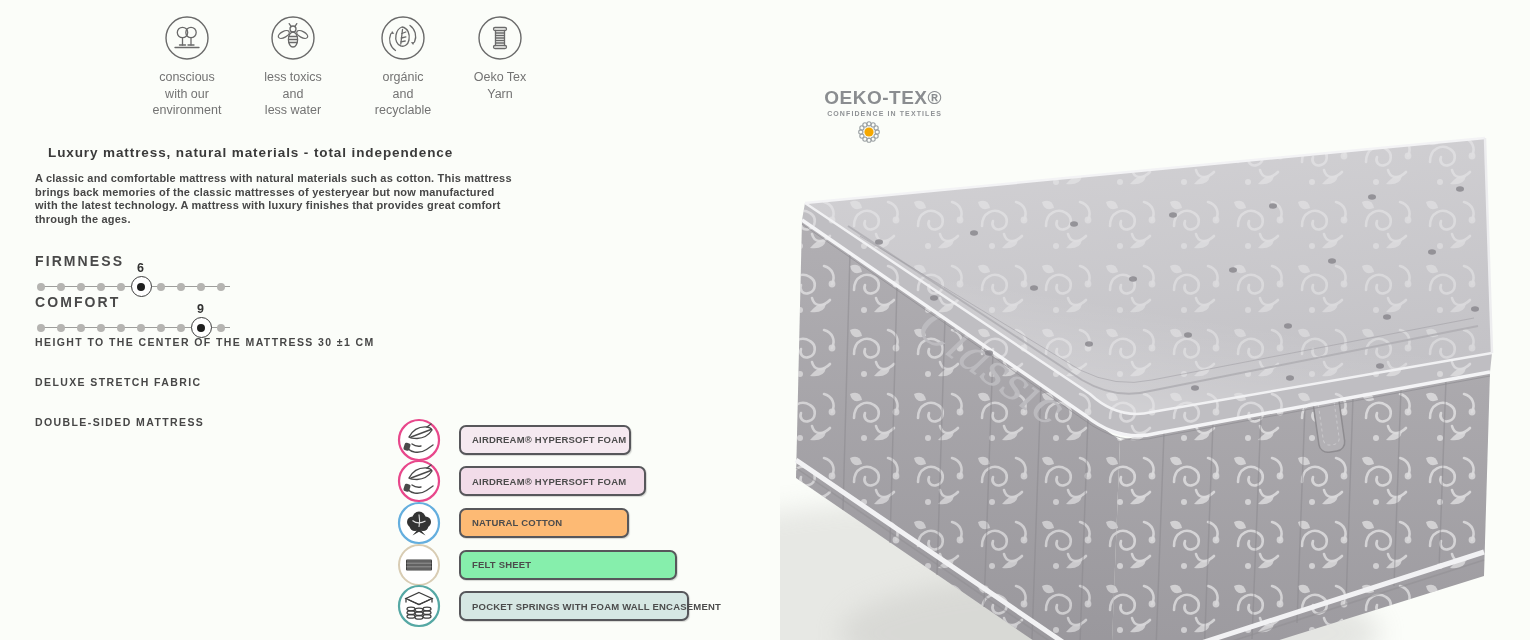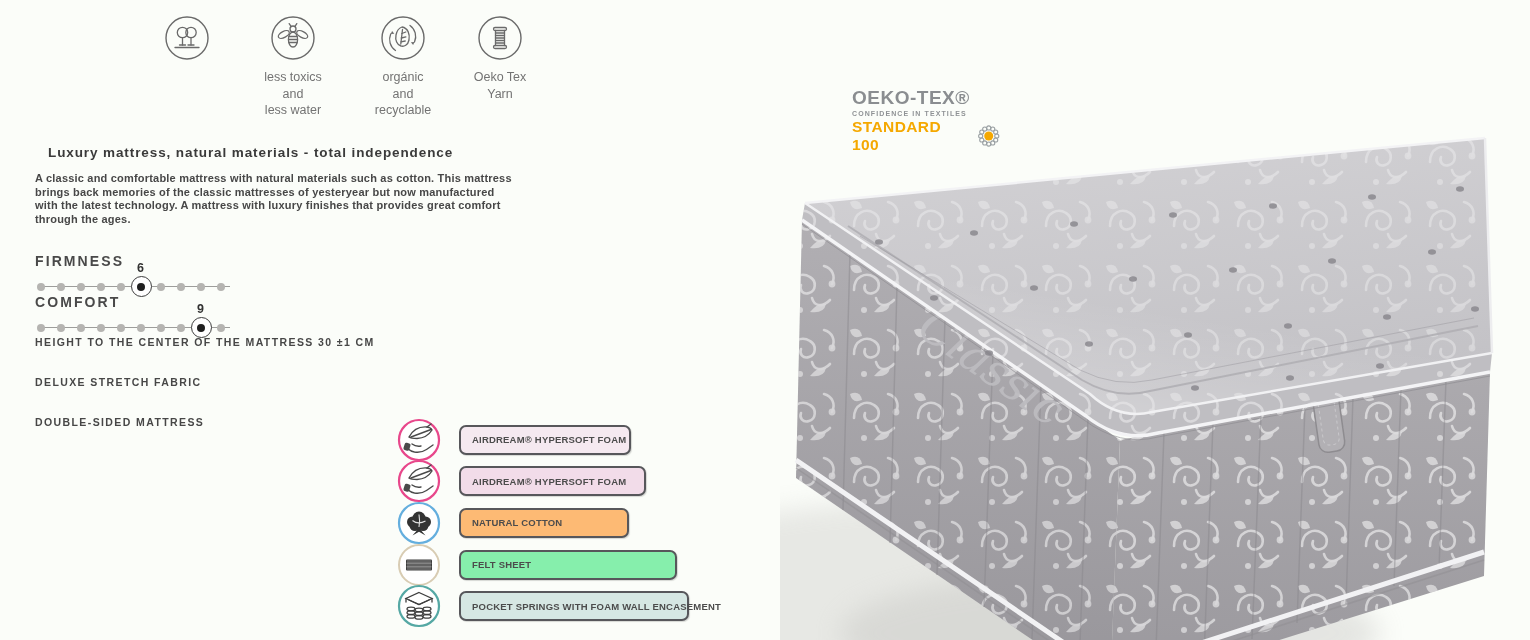--- a/index.html
+++ b/index.html
@@ -40,21 +40,21 @@
   .layer-btn{margin-left:18px;height:30px;box-sizing:border-box;display:flex;align-items:center;
     border:2px solid #57575b;border-radius:7px;padding:0 4px 0 11px;
     font-size:9.5px;font-weight:bold;letter-spacing:.2px;color:#4c4c4c;white-space:nowrap;
     box-shadow:1px 1px 1px rgba(0,0,0,.15)}
   .w1{width:172px;background:#f5e9f0}
   .w2{width:187px;background:#f2dce9}
   .w3{width:170px;background:#fdba74}
   .w4{width:218px;background:#86efac}
   .w5{width:230px;background:#d6e7e3}
   
-  .cert{position:absolute;left:852px;top:87px;width:150px;text-align:left;z-index:5}
+  .cert{position:absolute;left:792px;top:87px;width:150px;text-align:right;z-index:5}
   .cert .brand{font-size:19px;font-weight:bold;color:#8a8d90;letter-spacing:.5px}
   .cert .tagline{font-size:7px;font-weight:bold;color:#8f9295;letter-spacing:1.1px;margin-top:1px}
   .cert .std-row{display:flex;align-items:center;justify-content:center;margin-top:1px}
   .cert .standard{font-size:15.5px;font-weight:bold;color:#f5a800;letter-spacing:.4px}
   .cert .std-row svg{margin-left:4px}
   
   .photo{position:absolute;left:780px;top:128px;width:750px;height:512px}
 </style>
 </head>
 <body>
@@ -67,20 +67,23 @@
       <g stroke="#6a6a6a" stroke-width="1.3" fill="none" stroke-linecap="round">
         <circle cx="18.5" cy="17.5" r="5.2"></circle>
           <circle cx="27" cy="17.5" r="5.2"></circle>
         <path d="M18.5,22.7 L18.5,30"></path>
           <path d="M27,22.7 L27,30"></path>
         <path d="M15.5,30 h6"></path>
           <path d="M24,30 h6"></path>
         <path d="M11,32.5 H35"></path>
       </g>
     </svg>
+    <div class="lbl">conscious
+with our
+environment</div>
   </div>
 
   <div class="badge" id="badge-1">
     <svg width="46" height="46" viewBox="0 0 46 46">
       <circle cx="23" cy="23" r="21" fill="none" stroke="#6a6a6a" stroke-width="1.4"></circle>
       <g stroke="#6a6a6a" stroke-width="1.3" fill="none" stroke-linecap="round">
         <ellipse cx="23" cy="24.5" rx="4.6" ry="7.5"></ellipse>
         <path d="M19,21.5 h8 M18.6,24.5 h8.8 M19,27.5 h8"></path>
         <circle cx="23" cy="14" r="3"></circle>
         <path d="M21.2,11.6 l-2,-3 M24.8,11.6 l2,-3"></path>
@@ -253,21 +256,20 @@
       </g>
     </svg>
     <div class="layer-btn w5">POCKET SPRINGS WITH FOAM WALL ENCASEMENT</div>
   </div>
 </div>
 
 <div class="cert">
   <div class="brand">OEKO-TEX®</div>
   <div class="tagline">CONFIDENCE IN TEXTILES</div>
   <div class="std-row">
-    <span class="standard">STANDARD 100</span>
     <svg width="28" height="28" viewBox="0 0 28 28">
       <g fill="none" stroke="#9aa0a3" stroke-width="1.1">
         <circle cx="22.2" cy="14" r="2.1"></circle>
           <circle cx="21.1" cy="18.1" r="2.1"></circle>
           <circle cx="18.1" cy="21.1" r="2.1"></circle>
         <circle cx="14" cy="22.2" r="2.1"></circle>
           <circle cx="9.9" cy="21.1" r="2.1"></circle>
           <circle cx="6.9" cy="18.1" r="2.1"></circle>
         <circle cx="5.8" cy="14" r="2.1"></circle>
           <circle cx="6.9" cy="9.9" r="2.1"></circle>

